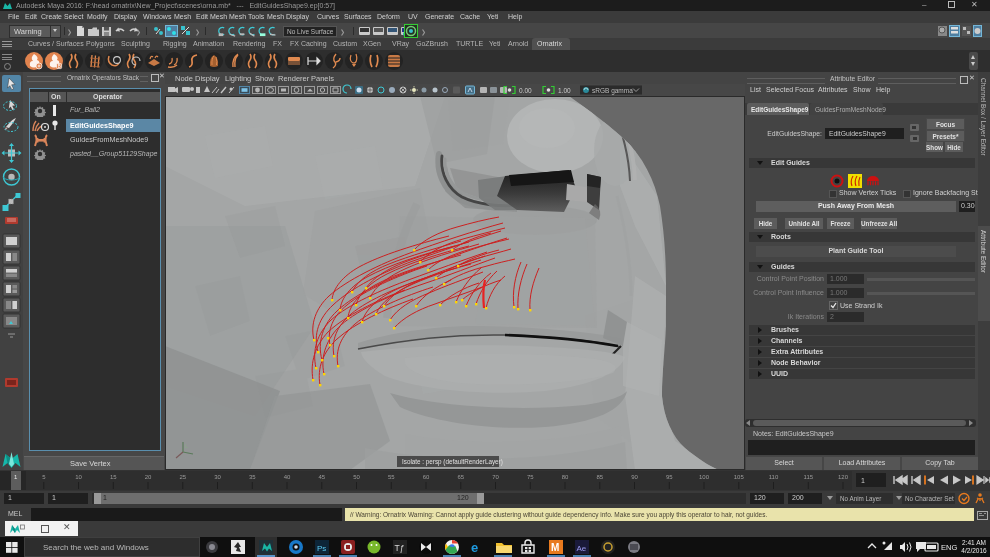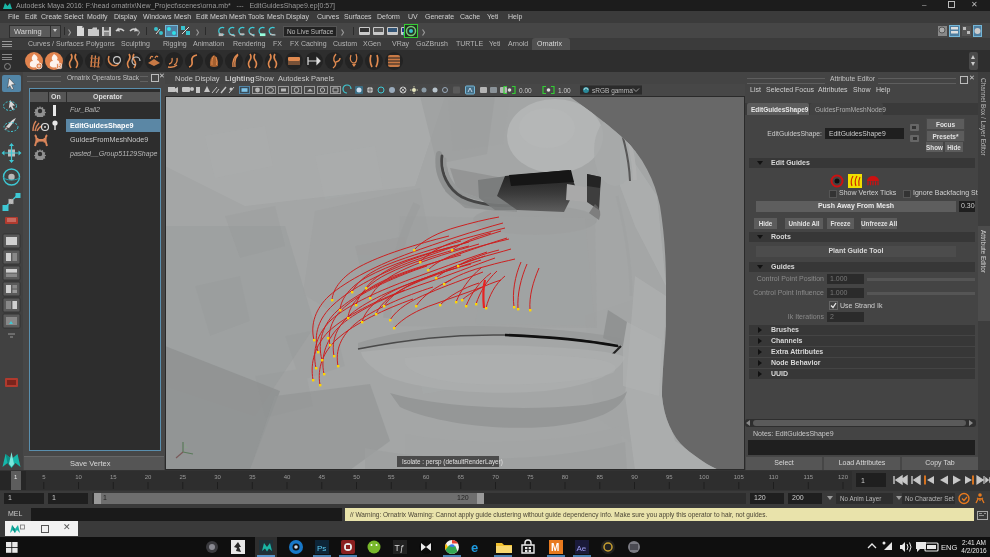--- a/index.html
+++ b/index.html
@@ -355,23 +355,23 @@
 
   <div class="abs" style="left:1px;top:384px;width:140px;height:13px;background:#555;border-top:1px solid #666;">
     <div class="abs" style="left:46px;top:2px;font-size:7.5px;color:#d8d8d8;">Save Vertex</div>
   </div>
 </div>
 
 <div class="abs" style="left:165px;top:72px;width:580px;height:398px;background:#444;" id="viewport">
 
   <div class="abs tx" style="left:10px;top:2px;">Node</div>
   <div class="abs tx" style="left:30px;top:2px;">Display</div>
-  <div class="abs tx" style="left:60px;top:2px;font-weight:bold;">Lighting</div>
+  <div class="abs tx" style="left:60px;top:2px;">Lighting</div>
   <div class="abs tx" style="left:90px;top:2px;">Show</div>
-  <div class="abs tx" style="left:113px;top:2px;">Autodesk</div>
+  <div class="abs tx" style="left:113px;top:2px;">Renderer</div>
   <div class="abs tx" style="left:146px;top:2px;">Panels</div>
 
   <svg class="abs" style="left:0;top:12px;" width="580" height="12" viewBox="0 0 580 12">
     <rect x="0" y="0" width="580" height="12" fill="#474747"></rect>
     <g fill="#c4c4c4">
       <path d="M3,3 h7 v5 h-7 z M10,4.5 l3,-1.5 v6 l-3,-1.5"></path>
       <rect x="17" y="3" width="8" height="5" rx="1"></rect>
         <circle cx="27" cy="5" r="2"></circle>
       <rect x="31" y="3" width="4" height="6"></rect>
       <path d="M39,8 l3,-6 l3,6 z"></path>
@@ -915,20 +915,23 @@
   </div>
 </div>
 
 <div class="abs" style="left:0;top:537px;width:990px;height:20px;background:#0f0f0f;" id="taskbar">
   <svg class="abs" style="left:6px;top:5px;" width="12" height="11" viewBox="0 0 12 11">
     <rect x="0" y="0" width="5.4" height="5" fill="#e8e8e8"></rect>
       <rect x="6.2" y="0" width="5.4" height="5" fill="#e8e8e8"></rect>
     <rect x="0" y="5.8" width="5.4" height="5" fill="#e8e8e8"></rect>
       <rect x="6.2" y="5.8" width="5.4" height="5" fill="#e8e8e8"></rect>
   </svg>
+  <div class="abs" style="left:24px;top:0px;width:176px;height:20px;background:#2d2d2d;border:1px solid #3f3f3f;box-sizing:border-box;">
+    <div class="abs" style="left:18px;top:5px;font-size:8px;color:#b8b8b8;white-space:nowrap;">Search the web and Windows</div>
+  </div>
   <svg class="abs" style="left:200px;top:0;" width="440" height="20" viewBox="0 0 440 20">
 
     <g>
       <circle cx="12" cy="10" r="6" fill="#3a3a3e"></circle>
         <circle cx="12" cy="10" r="3" fill="#8a8a92"></circle>
       <rect x="31" y="3" width="14" height="14" fill="#e8e8e8"></rect>
         <path d="M38,5 l3,5 -2,0 2,5 -5,-1 1,-3 -3,-1 z" fill="#2a2a2a"></path>
       <rect x="55" y="0" width="22" height="20" fill="#2e2e2e"></rect>
         <rect x="59" y="3" width="14" height="14" fill="#1f3038"></rect>
         <path d="M62,14 l2,-8 3,4 3,-4 2,8 -3,-2.5 -2,3 -2,-3 z" fill="#1ab5a5"></path>

